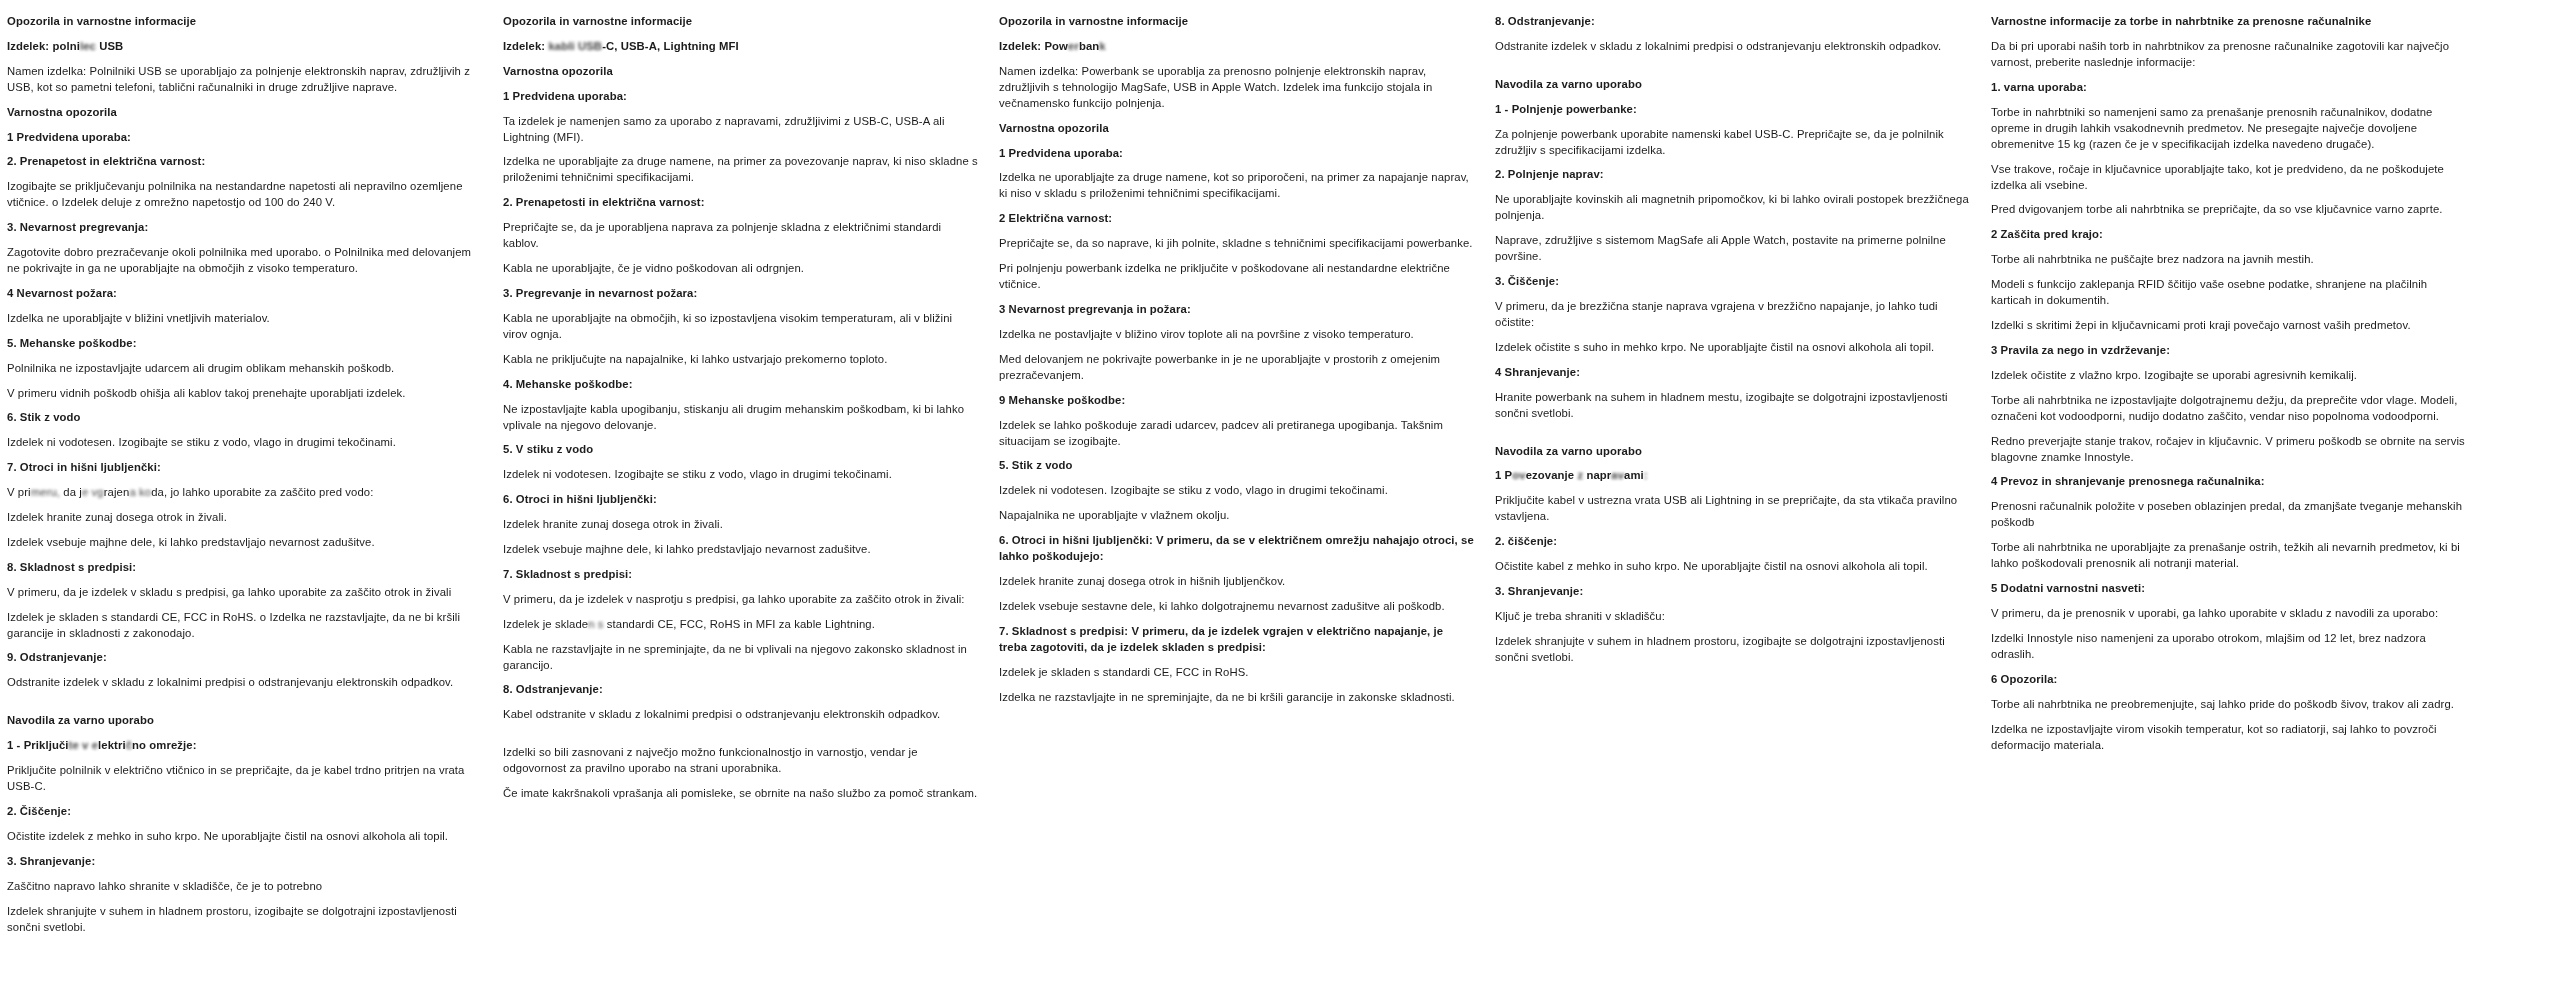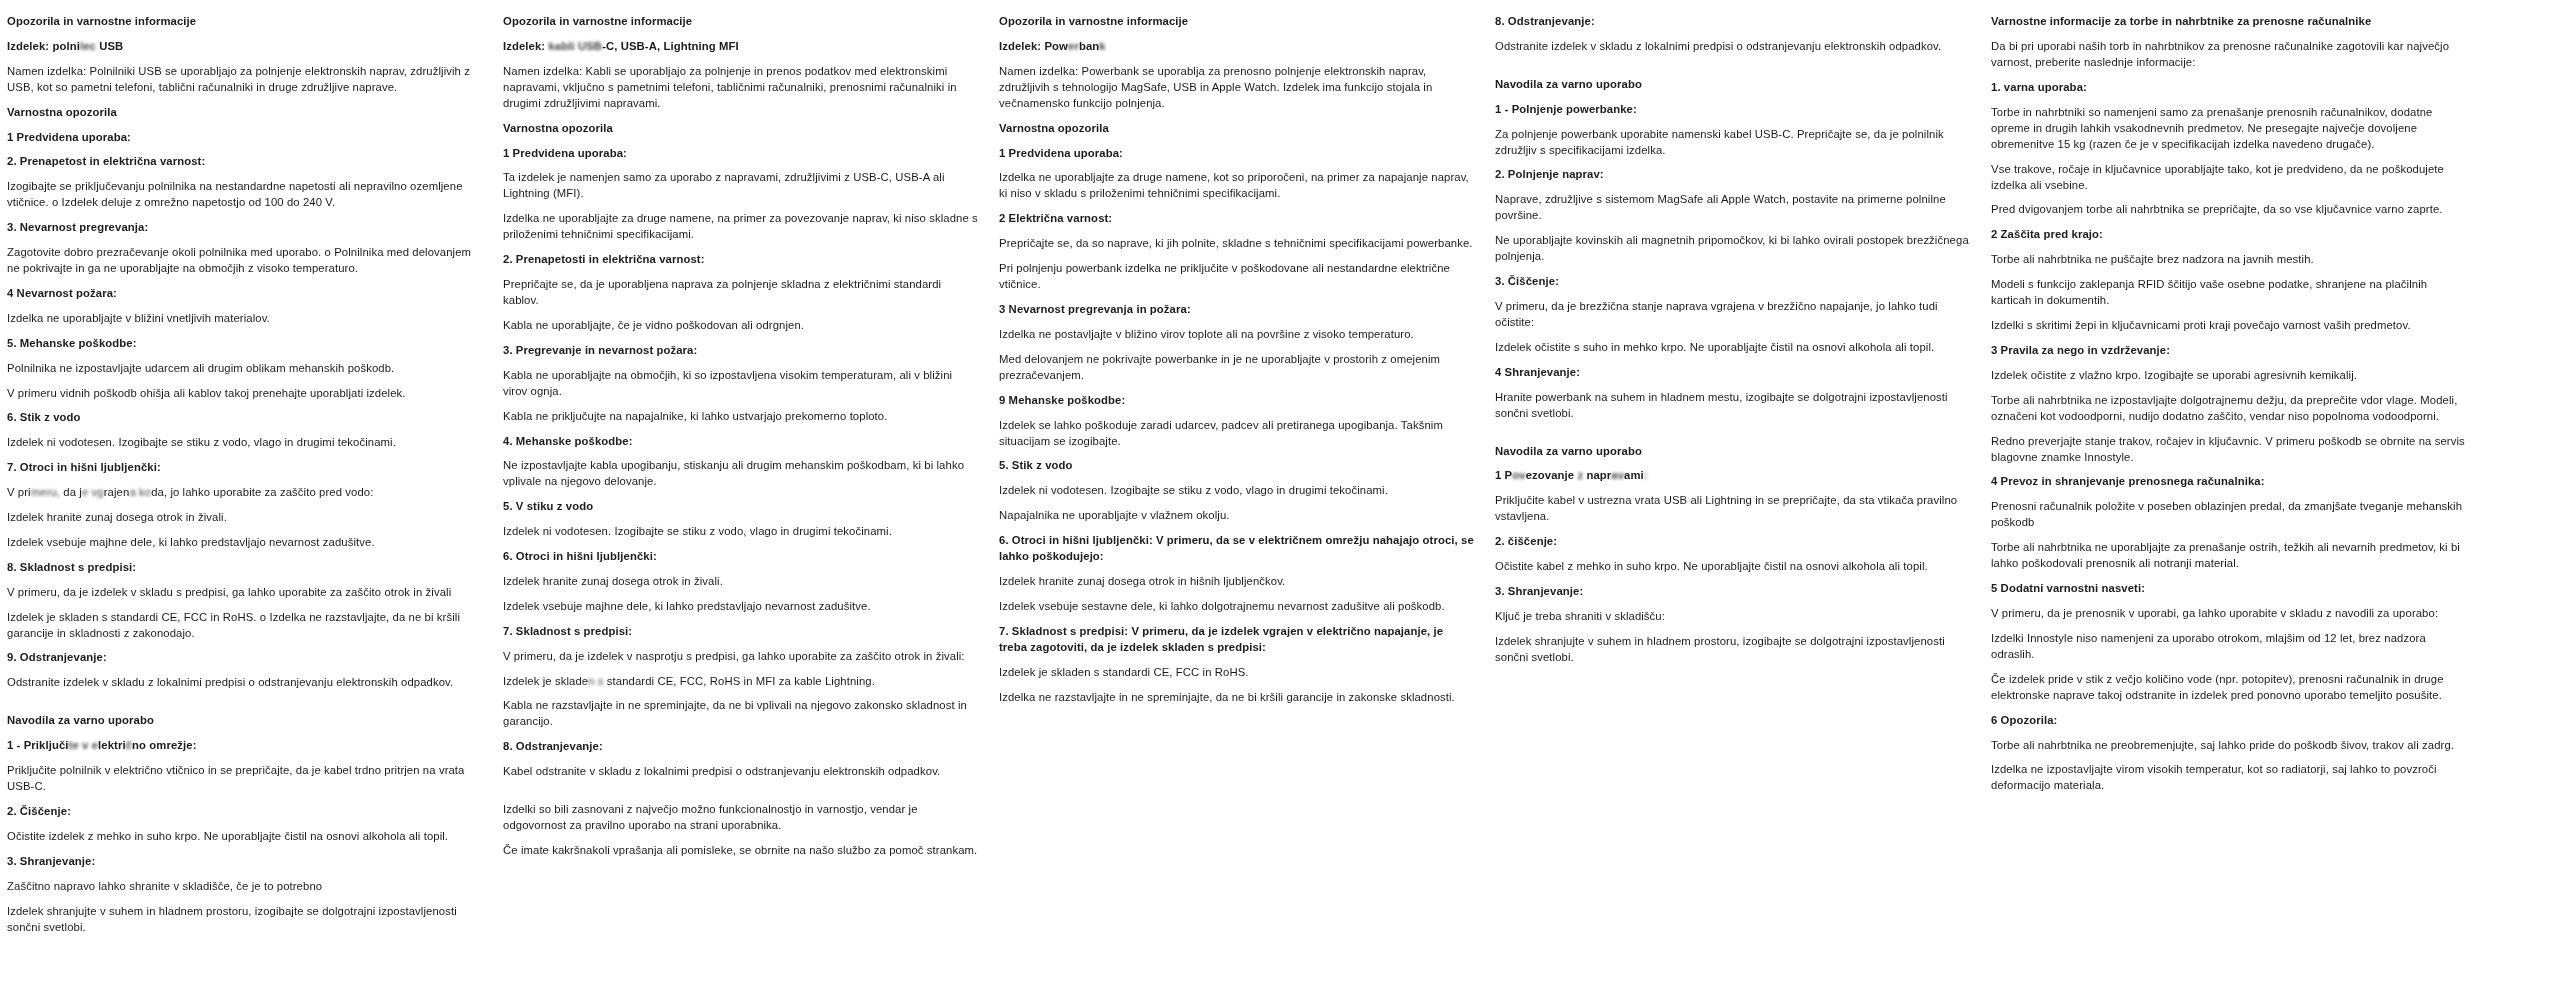--- a/index.html
+++ b/index.html
@@ -74,21 +74,20 @@
         <p class="para">Priključite polnilnik v električno vtičnico in se prepričajte, da je kabel trdno pritrjen na vrata USB-C.</p>
         <p class="heading">2. Čiščenje:</p>
         <p class="para">Očistite izdelek z mehko in suho krpo. Ne uporabljajte čistil na osnovi alkohola ali topil.</p>
         <p class="heading">3. Shranjevanje:</p>
         <p class="para">Zaščitno napravo lahko shranite v skladišče, če je to potrebno</p>
         <p class="para">Izdelek shranjujte v suhem in hladnem prostoru, izogibajte se dolgotrajni izpostavljenosti sončni svetlobi.</p>
       </div>
       <div class="col">
         <p class="title">Opozorila in varnostne informacije</p>
         <p class="title"><span>Izdelek: </span><span class="blur">kabli USB</span><span>-C, USB-A, Lightning MFI</span></p>
-        <p class="para">Namen izdelka: Kabli se uporabljajo za polnjenje in prenos podatkov med elektronskimi napravami, vključno s pametnimi telefoni, tabličnimi računalniki, prenosnimi računalniki in drugimi združljivimi napravami.</p>
         <p class="title">Varnostna opozorila</p>
         <p class="heading">1 Predvidena uporaba:</p>
         <p class="para">Ta izdelek je namenjen samo za uporabo z napravami, združljivimi z USB-C, USB-A ali Lightning (MFI).</p>
         <p class="para">Izdelka ne uporabljajte za druge namene, na primer za povezovanje naprav, ki niso skladne s priloženimi tehničnimi specifikacijami.</p>
         <p class="heading">2. Prenapetosti in električna varnost:</p>
         <p class="para">Prepričajte se, da je uporabljena naprava za polnjenje skladna z električnimi standardi kablov.</p>
         <p class="para">Kabla ne uporabljajte, če je vidno poškodovan ali odrgnjen.</p>
         <p class="heading">3. Pregrevanje in nevarnost požara:</p>
         <p class="para">Kabla ne uporabljajte na območjih, ki so izpostavljena visokim temperaturam, ali v bližini virov ognja.</p>
         <p class="para">Kabla ne priključujte na napajalnike, ki lahko ustvarjajo prekomerno toploto.</p>
@@ -135,22 +134,22 @@
         <p class="para">Izdelka ne razstavljajte in ne spreminjajte, da ne bi kršili garancije in zakonske skladnosti.</p>
       </div>
       <div class="col">
         <p class="heading">8. Odstranjevanje:</p>
         <p class="para">Odstranite izdelek v skladu z lokalnimi predpisi o odstranjevanju elektronskih odpadkov.</p>
         <div class="spacer"></div>
         <p class="title">Navodila za varno uporabo</p>
         <p class="heading">1 - Polnjenje powerbanke:</p>
         <p class="para">Za polnjenje powerbank uporabite namenski kabel USB-C. Prepričajte se, da je polnilnik združljiv s specifikacijami izdelka.</p>
         <p class="heading">2. Polnjenje naprav:</p>
+        <p class="para">Ne uporabljajte kovinskih ali magnetnih pripomočkov, ki bi lahko ovirali postopek brezžičnega polnjenja.</p>
         <p class="para">Naprave, združljive s sistemom MagSafe ali Apple Watch, postavite na primerne polnilne površine.</p>
-        <p class="para">Ne uporabljajte kovinskih ali magnetnih pripomočkov, ki bi lahko ovirali postopek brezžičnega polnjenja.</p>
         <p class="heading">3. Čiščenje:</p>
         <p class="para">V primeru, da je brezžična stanje naprava vgrajena v brezžično napajanje, jo lahko tudi očistite:</p>
         <p class="para">Izdelek očistite s suho in mehko krpo. Ne uporabljajte čistil na osnovi alkohola ali topil.</p>
         <p class="heading">4 Shranjevanje:</p>
         <p class="para">Hranite powerbank na suhem in hladnem mestu, izogibajte se dolgotrajni izpostavljenosti sončni svetlobi.</p>
         <div class="spacer"></div>
         <p class="title">Navodila za varno uporabo</p>
         <p class="heading"><span>1 P</span><span class="blur">ov</span><span>ezovanje </span><span class="blur">z</span><span> napr</span><span class="blur">av</span><span>ami</span><span class="blur">:</span></p>
         <p class="para">Priključite kabel v ustrezna vrata USB ali Lightning in se prepričajte, da sta vtikača pravilno vstavljena.</p>
         <p class="heading">2. čiščenje:</p>
@@ -173,20 +172,19 @@
         <p class="heading">3 Pravila za nego in vzdrževanje:</p>
         <p class="para">Izdelek očistite z vlažno krpo. Izogibajte se uporabi agresivnih kemikalij.</p>
         <p class="para">Torbe ali nahrbtnika ne izpostavljajte dolgotrajnemu dežju, da preprečite vdor vlage. Modeli, označeni kot vodoodporni, nudijo dodatno zaščito, vendar niso popolnoma vodoodporni.</p>
         <p class="para">Redno preverjajte stanje trakov, ročajev in ključavnic. V primeru poškodb se obrnite na servis blagovne znamke Innostyle.</p>
         <p class="heading">4 Prevoz in shranjevanje prenosnega računalnika:</p>
         <p class="para">Prenosni računalnik položite v poseben oblazinjen predal, da zmanjšate tveganje mehanskih poškodb</p>
         <p class="para">Torbe ali nahrbtnika ne uporabljajte za prenašanje ostrih, težkih ali nevarnih predmetov, ki bi lahko poškodovali prenosnik ali notranji material.</p>
         <p class="heading">5 Dodatni varnostni nasveti:</p>
         <p class="para">V primeru, da je prenosnik v uporabi, ga lahko uporabite v skladu z navodili za uporabo:</p>
         <p class="para">Izdelki Innostyle niso namenjeni za uporabo otrokom, mlajšim od 12 let, brez nadzora odraslih.</p>
-        <p class="para">Če izdelek pride v stik z večjo količino vode (npr. potopitev), prenosni računalnik in druge elektronske naprave takoj odstranite in izdelek pred ponovno uporabo temeljito posušite.</p>
         <p class="heading">6 Opozorila:</p>
         <p class="para">Torbe ali nahrbtnika ne preobremenjujte, saj lahko pride do poškodb šivov, trakov ali zadrg.</p>
         <p class="para">Izdelka ne izpostavljajte virom visokih temperatur, kot so radiatorji, saj lahko to povzroči deformacijo materiala.</p>
       </div>
     </div>
 </main>
 
 
 </body></html>

